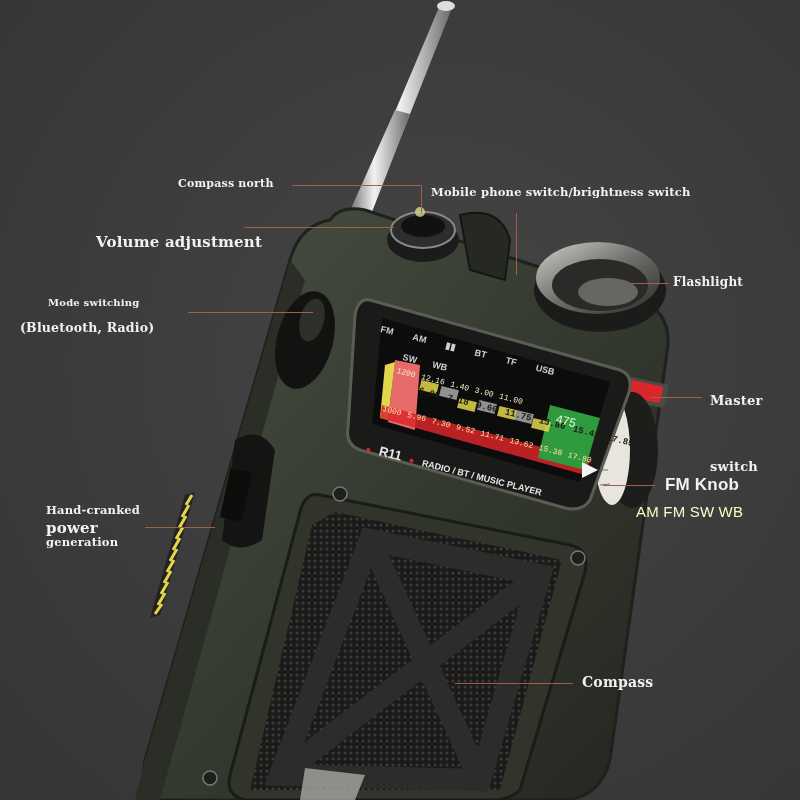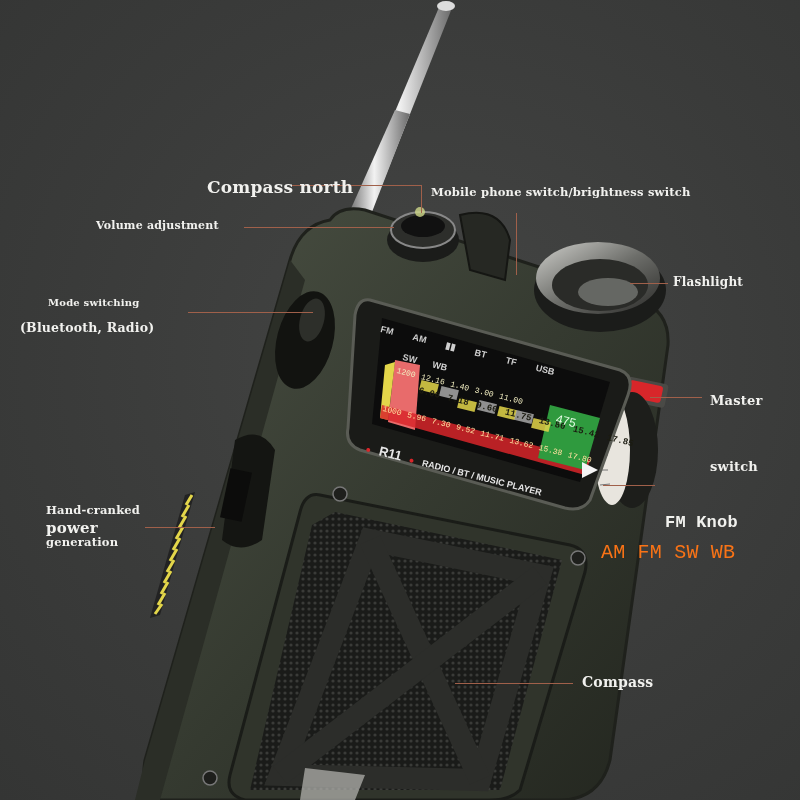--- a/index.html
+++ b/index.html
@@ -1,20 +1,20 @@
 <!DOCTYPE html>
 <html><head>
 <meta charset="utf-8">
 <style>
   html, body { margin:0; padding:0; }
   body { width:800px; height:800px; overflow:hidden; background:#3b3c3b; position:relative; font-family:"DejaVu Sans", sans-serif; }
   .stage { position:absolute; inset:0; background:radial-gradient(ellipse at 55% 45%, #444544 0%, #3a3b3a 60%, #343534 100%); }
   .label { position:absolute; color:#f1f1ee; font-family:"DejaVu Serif", serif; font-weight:bold; white-space:nowrap; letter-spacing:0.2px; }
   .leader { position:absolute; background:#a0604a; }
-  .sans-label { font-family:Liberation Mono, monospace;margin-top:38px; }
+  .sans-label { font-family:Liberation Sans, sans-serif; }
   svg { position:absolute; left:0; top:0; }
 </style>
 </head>
 <body>
 
 <div class="stage"></div>
 
 <svg width="800" height="800" viewBox="0 0 800 800">
   <defs>
     <linearGradient id="bodyGrad" x1="0" y1="0" x2="1" y2="1">
@@ -198,26 +198,26 @@
 <div class="leader" style="left:421px; top:185px; width:1px; height:28px;"></div>
 <div class="leader" style="left:244px; top:227px; width:150px; height:1px;"></div>
 <div class="leader" style="left:188px; top:312px; width:125px; height:1px;"></div>
 <div class="leader" style="left:516px; top:213px; width:1px; height:62px;"></div>
 <div class="leader" style="left:630px; top:283px; width:38px; height:1px;"></div>
 <div class="leader" style="left:650px; top:397px; width:52px; height:1px;"></div>
 <div class="leader" style="left:603px; top:485px; width:52px; height:1px;"></div>
 <div class="leader" style="left:145px; top:527px; width:70px; height:1px;"></div>
 <div class="leader" style="left:455px; top:683px; width:118px; height:1px;"></div>
 
-<div class="label" style="left:207px; top:177px; font-size:17px;">Compass north</div>
-<div class="label" style="left:96px; top:219px; font-size:11px;">Volume adjustment</div>
+<div class="label" style="left:178px; top:177px; font-size:11px;">Compass north</div>
+<div class="label" style="left:96px; top:233px; font-size:15px;">Volume adjustment</div>
 <div class="label" style="left:48px; top:297px; font-size:10px;text-align:right;">Mode switching</div>
 <div class="label" style="left:20px; top:320px; font-size:12.5px;text-align:right;">(Bluetooth, Radio)</div>
 <div class="label" style="left:431px; top:185px; font-size:11.5px;">Mobile phone switch/brightness switch</div>
 <div class="label" style="left:673px; top:275px; font-size:12px;text-align:right;">Flashlight</div>
 <div class="label" style="left:710px; top:393px; font-size:13px;">Master</div>
 <div class="label" style="left:710px; top:411px; font-size:13px;margin-top:48px;">switch</div>
 <div class="label sans-label" style="left:665px; top:475px; font-size:17px;">FM Knob</div>
-<div class="label sans-label" style="left:601px; top:503px; font-size:20px; font-weight:normal; color:#f97316;">AM FM SW WB</div>
+<div class="label sans-label" style="left:636px; top:503px; font-size:15px; font-weight:normal; color:#fef9c3;">AM FM SW WB</div>
 <div class="label" style="left:46px; top:503px; font-size:11.5px;">Hand-cranked</div>
 <div class="label" style="left:46px; top:519px; font-size:15px;">power</div>
 <div class="label" style="left:46px; top:535px; font-size:11.5px;">generation</div>
 <div class="label" style="left:582px; top:674px; font-size:14px;">Compass</div>
 
 </body></html>

